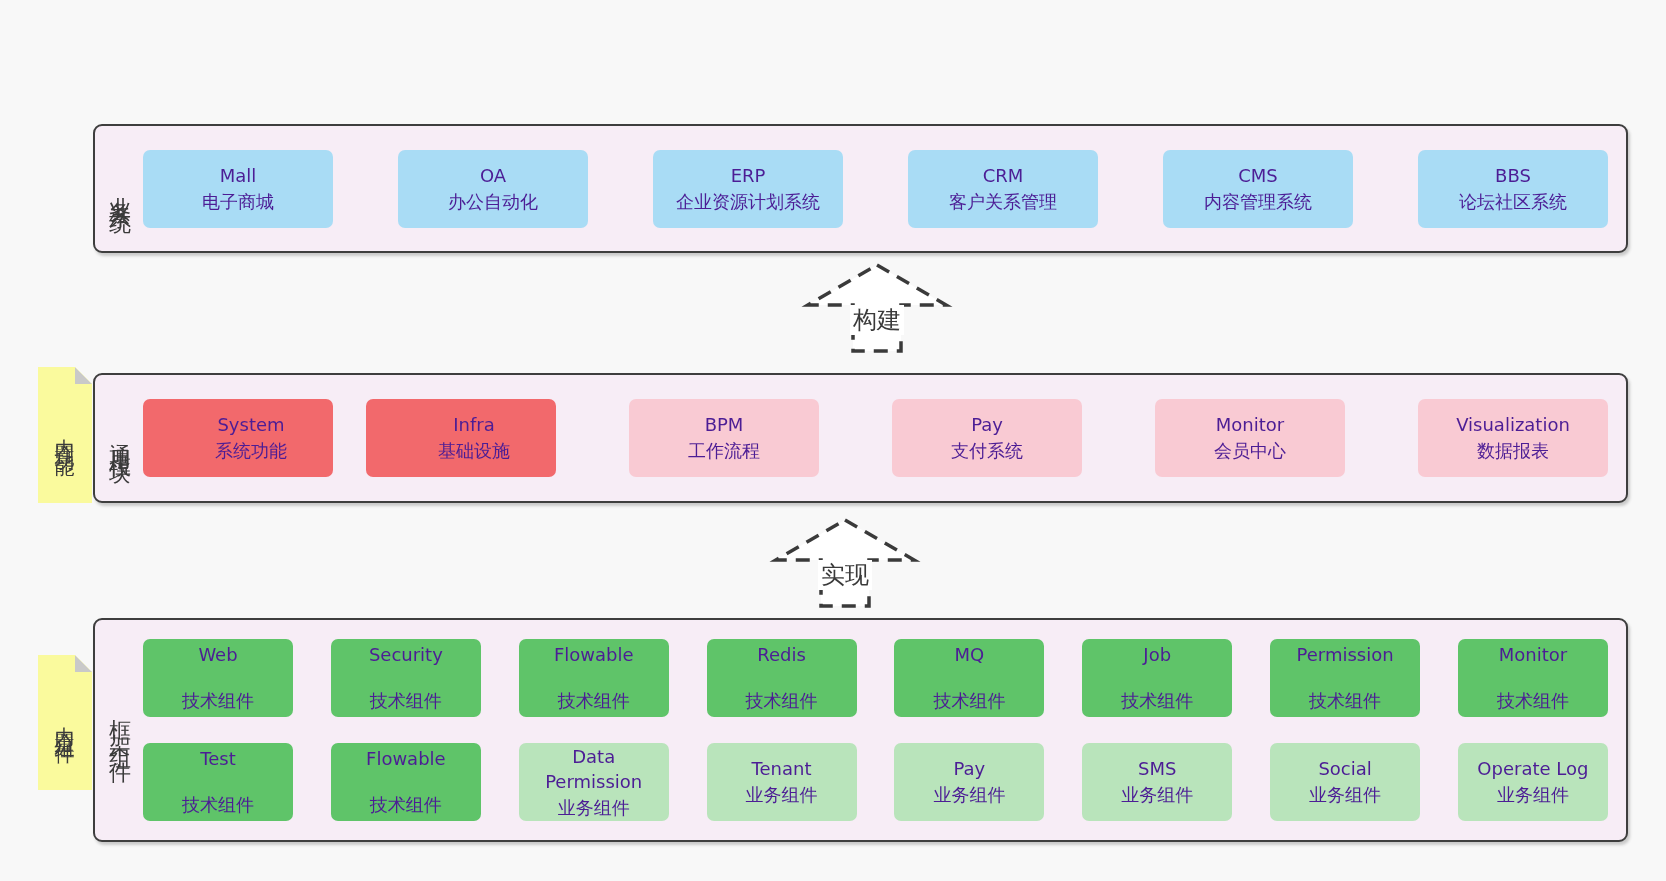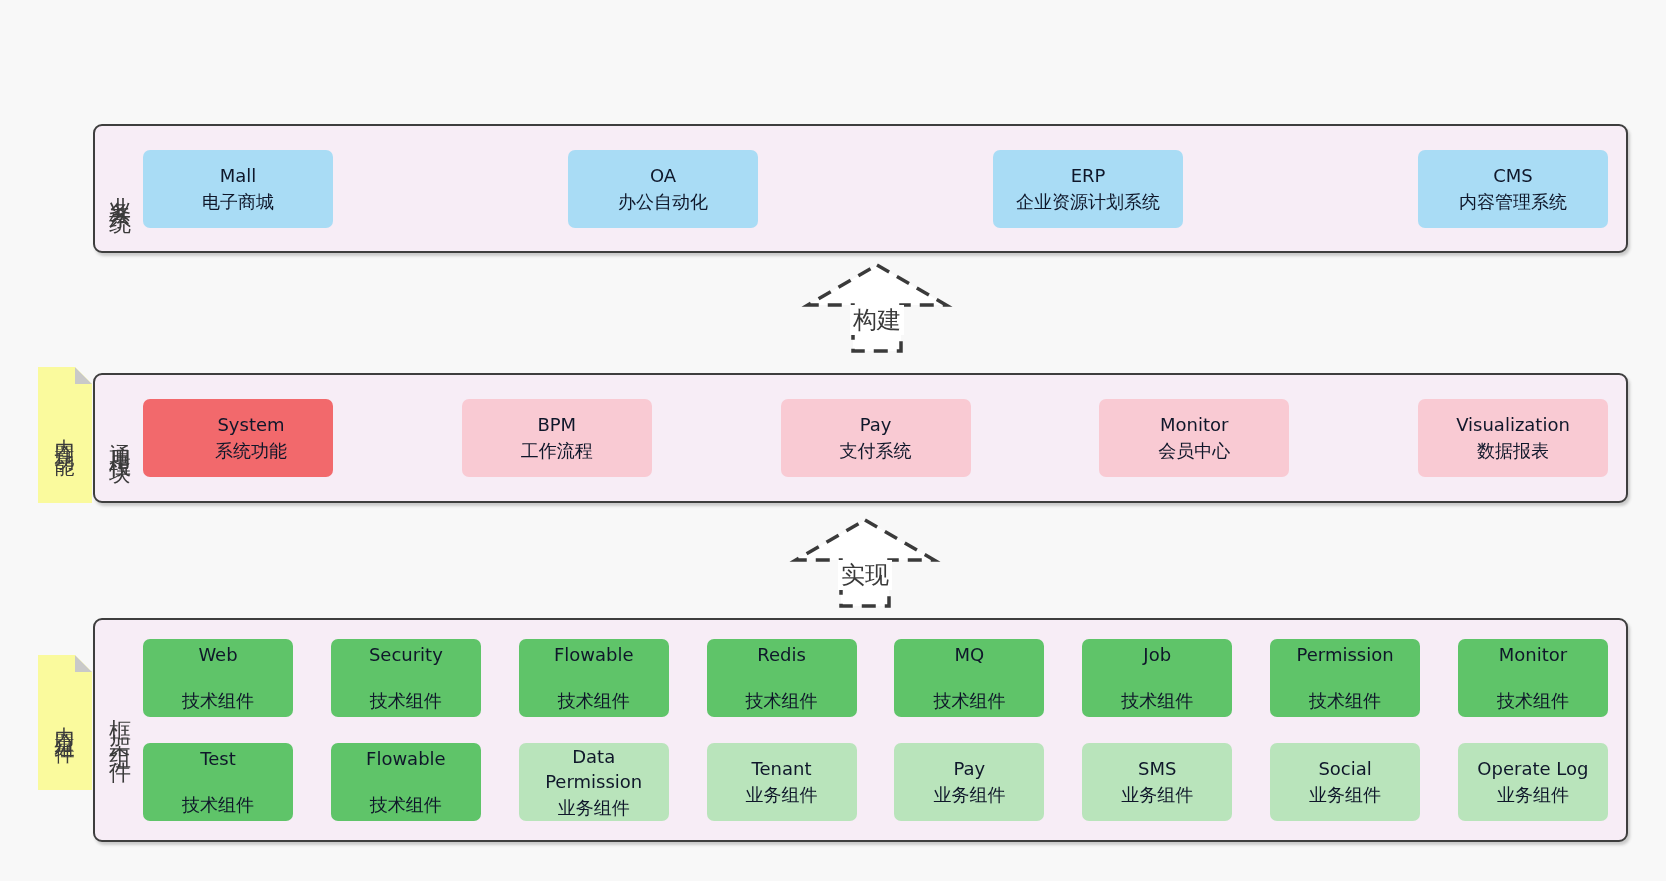--- a/index.html
+++ b/index.html
@@ -33,42 +33,42 @@
   .layer-business .vlabel{letter-spacing:5px;}
   .layer-common .vlabel{letter-spacing:6px;}
   .layer-framework .vlabel{letter-spacing:14px;}
 
   
   .boxes{flex:1;display:flex;flex-direction:column;justify-content:center;gap:26px;min-width:0;}
   .box-row{display:flex;justify-content:space-between;}
   .box{
     height:78px;border-radius:7px;display:flex;flex-direction:column;
     align-items:center;justify-content:center;text-align:center;
-    font-size:18px;line-height:1.42;color:#0f172a;box-sizing:border-box;padding:2px 6px;
+    font-size:18px;line-height:1.42;color:#4c1d95;box-sizing:border-box;padding:2px 6px;
   }
   .layer-business .box,.layer-common .box{width:190px;}
   .layer-framework .box{width:150px;}
   .layer-framework .box-name{max-width:118px;}
   .box.blue{background:var(--box-blue);}
   .box.red{background:var(--box-red);padding-left:32px;}
   .box.pink{background:var(--box-pink);margin-left:40px;}
   .box.green{background:var(--box-green);gap:20px;}
   .box.green-light{background:var(--box-green-light);}
   .box-name,.box-sub{display:block;}
 
   
   .arrow{position:absolute;width:150px;height:97px;}
   .arrow svg{position:absolute;inset:0;overflow:visible;}
   .arrow-label{
     position:absolute;left:0;right:0;top:46px;text-align:center;
     font-size:24px;color:var(--text);pointer-events:none;
   }
   .arrow-label span{background:#ffffff;padding:1px 3px;}
   #arrow-1{left:802px;top:258px;}
-  #arrow-2{left:790px;top:513px;}
+  #arrow-2{left:770px;top:513px;}
 
   
   .sticky{
     position:absolute;width:54px;background:var(--note-yellow);
     display:flex;align-items:center;justify-content:center;
     clip-path:polygon(0 0,calc(100% - 17px) 0,100% 17px,100% 100%,0 100%);
     box-shadow:1px 2px 2px rgba(60,60,60,0.18);
   }
   #note-common{left:38px;top:367px;height:136px;}
   #note-framework{left:38px;top:655px;height:135px;}
@@ -97,22 +97,30 @@
             </div>
             <div class="box blue">
               <span class="box-name">OA</span>
               <span class="box-sub">办公自动化</span>
             </div>
             <div class="box blue">
               <span class="box-name">ERP</span>
               <span class="box-sub">企业资源计划系统</span>
             </div>
             <div class="box blue">
+              <span class="box-name">CRM</span>
+              <span class="box-sub">客户关系管理</span>
+            </div>
+            <div class="box blue">
               <span class="box-name">CMS</span>
               <span class="box-sub">内容管理系统</span>
+            </div>
+            <div class="box blue">
+              <span class="box-name">BBS</span>
+              <span class="box-sub">论坛社区系统</span>
             </div>
           </div>
         </div>
     </div>
   </div>
 
   <div class="arrow" id="arrow-1">
     <svg viewBox="0 0 150 97">
       <polygon points="75,7 144,47 99,47 99,93 51,93 51,47 6,47" fill="#ffffff" stroke="#3a3a3a" stroke-width="3.5" stroke-dasharray="14 9"></polygon>
     </svg>
@@ -121,20 +129,24 @@
 
   <div class="layer layer-common">
     <div class="layer-inner">
       <div class="vlabel">通用模块</div>
       <div class="boxes">
           <div class="box-row">
             <div class="box red">
               <span class="box-name">System</span>
               <span class="box-sub">系统功能</span>
             </div>
+            <div class="box red">
+              <span class="box-name">Infra</span>
+              <span class="box-sub">基础设施</span>
+            </div>
             <div class="box pink">
               <span class="box-name">BPM</span>
               <span class="box-sub">工作流程</span>
             </div>
             <div class="box pink">
               <span class="box-name">Pay</span>
               <span class="box-sub">支付系统</span>
             </div>
             <div class="box pink">
               <span class="box-name">Monitor</span>

